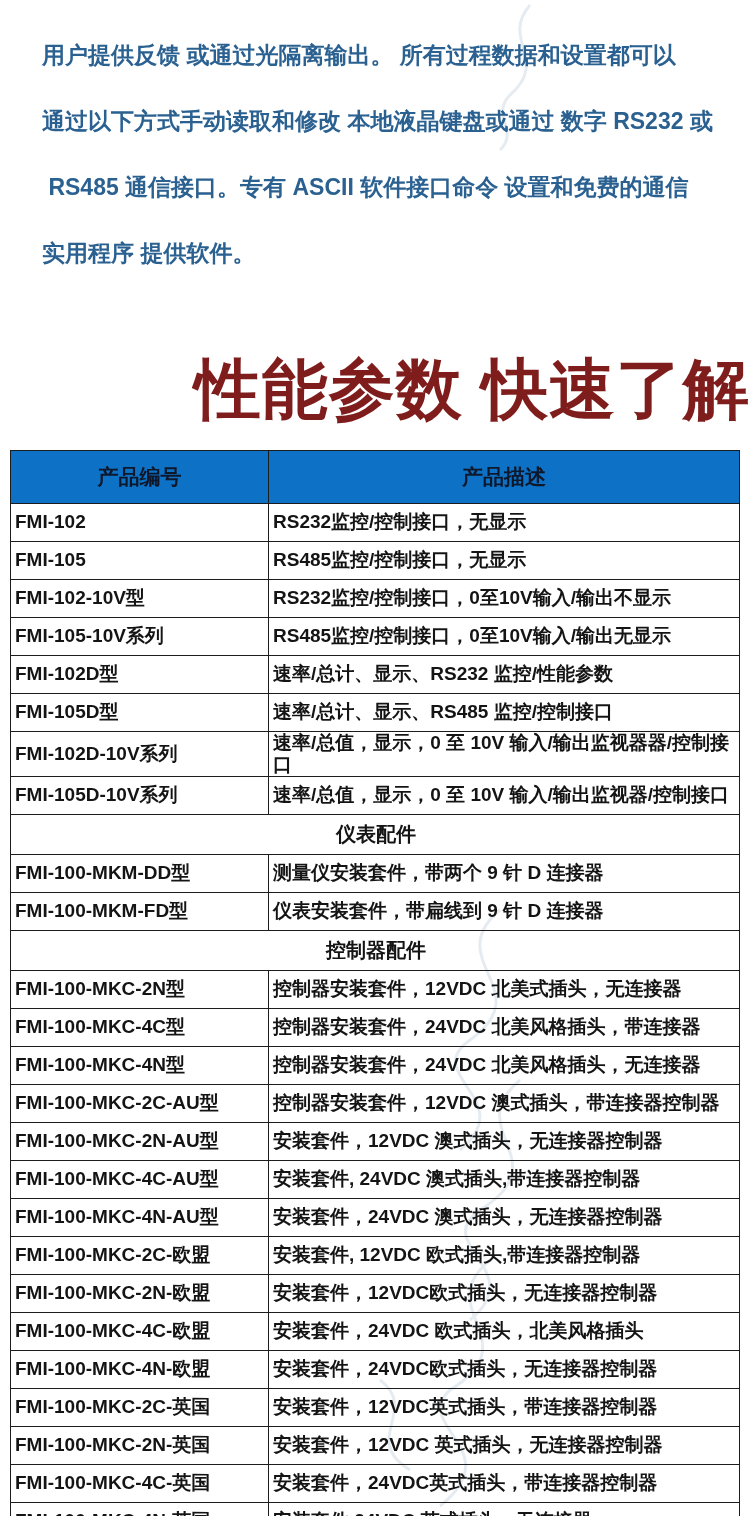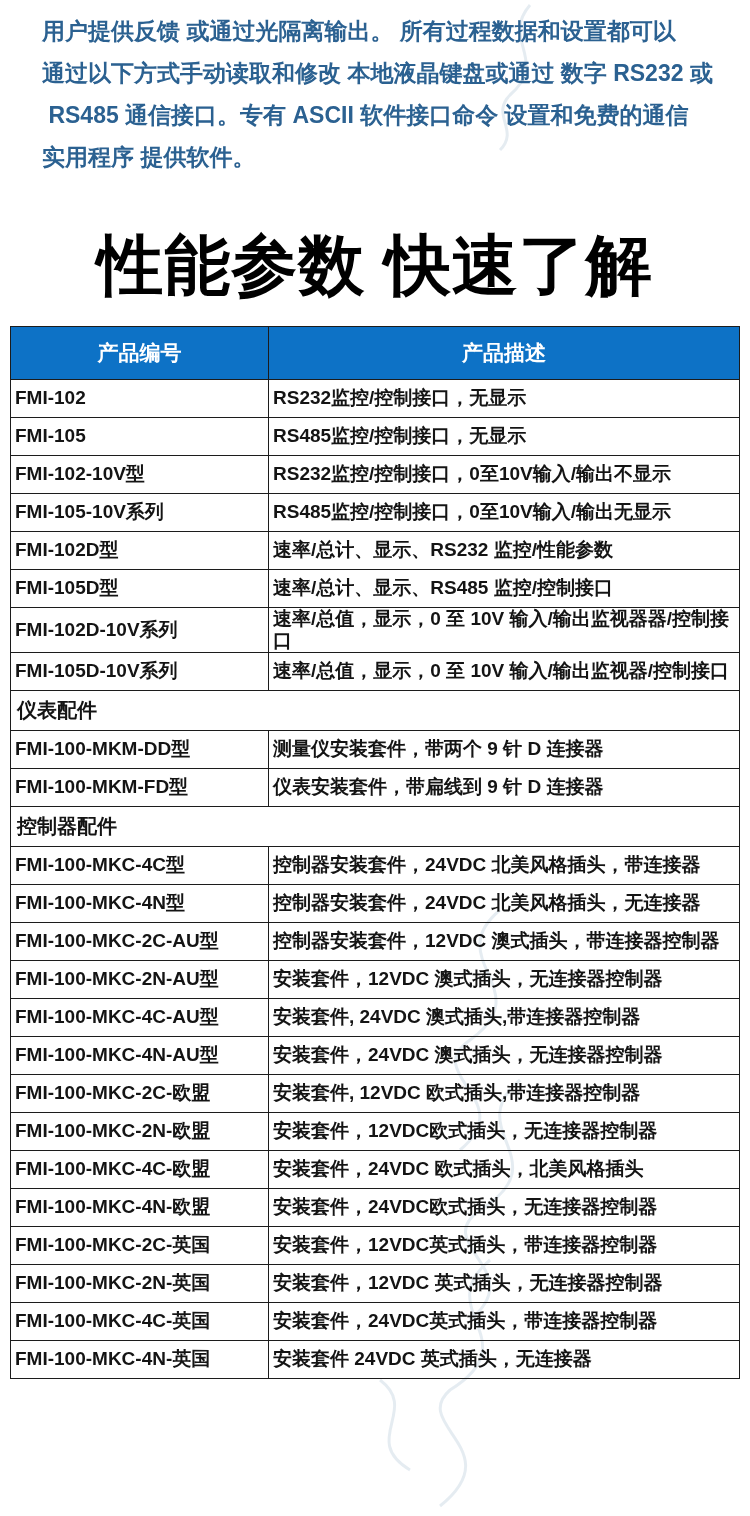--- a/index.html
+++ b/index.html
@@ -26,61 +26,62 @@
   .intro{
     position:relative;z-index:1;
     padding:10px 30px 0 42px;
   }
   .intro-line{
     white-space:pre;
     font-size:23px;
     font-weight:700;
     line-height:42px;
     color:var(--para-color,#2b6191);
+    margin-top:24px;
   }
   .page-heading{
     position:relative;z-index:1;
-    margin:50px 0 0 0;
-    text-align:center;
+    margin:78px 0 0 0;
+    text-align:right;
     font-size:66px;
     font-weight:800;
     letter-spacing:1px;
-    color:#000000;
+    color:#7f1d1d;
     line-height:1.15;
   }
   .spec-table{
     position:relative;z-index:1;
     margin:22px 10px 0 10px;
     width:730px;
     border-collapse:collapse;
     table-layout:fixed;
   }
   .spec-table td,.spec-table th{
     border:1.5px solid var(--border-color,#1c1c1c);
     padding:0 4px;
     color:var(--text-color,#141414);
   }
   .spec-table thead th{
     background:var(--header-bg,#0d72c6);
-    color:#ffffff;
+    color:#0f172a;
     font-size:21px;
     font-weight:700;
     height:53px;
     text-align:center;
   }
   .col-model{width:258px;}
   .spec-table td{
     font-size:19px;
     font-weight:700;
     height:38px;
     line-height:1.15;
   }
   .section-row td{
     height:40px;
-    text-align:left;
+    text-align:center;
     font-size:20px;
     padding-left:6px;
   }
 </style>
 </head>
 <body>
 
 <svg class="watermark" style="left:440px;top:0;width:140px;height:280px" viewBox="0 0 140 280">
   <path d="M90 5 C 60 40, 110 60, 70 95 C 50 115, 80 130, 60 150" fill="none" stroke="#b7c9da" stroke-width="3"></path>
 </svg>
@@ -150,20 +151,24 @@
         <td>测量仪安装套件，带两个 9 针 D 连接器</td>
       </tr>
       <tr>
         <td>FMI-100-MKM-FD型</td>
         <td>仪表安装套件，带扁线到 9 针 D 连接器</td>
       </tr>
       <tr class="section-row">
         <td colspan="2">控制器配件</td>
       </tr>
       <tr>
+        <td>FMI-100-MKC-2N型</td>
+        <td>控制器安装套件，12VDC 北美式插头，无连接器</td>
+      </tr>
+      <tr>
         <td>FMI-100-MKC-4C型</td>
         <td>控制器安装套件，24VDC 北美风格插头，带连接器</td>
       </tr>
       <tr>
         <td>FMI-100-MKC-4N型</td>
         <td>控制器安装套件，24VDC 北美风格插头，无连接器</td>
       </tr>
       <tr>
         <td>FMI-100-MKC-2C-AU型</td>
         <td>控制器安装套件，12VDC 澳式插头，带连接器控制器</td>

